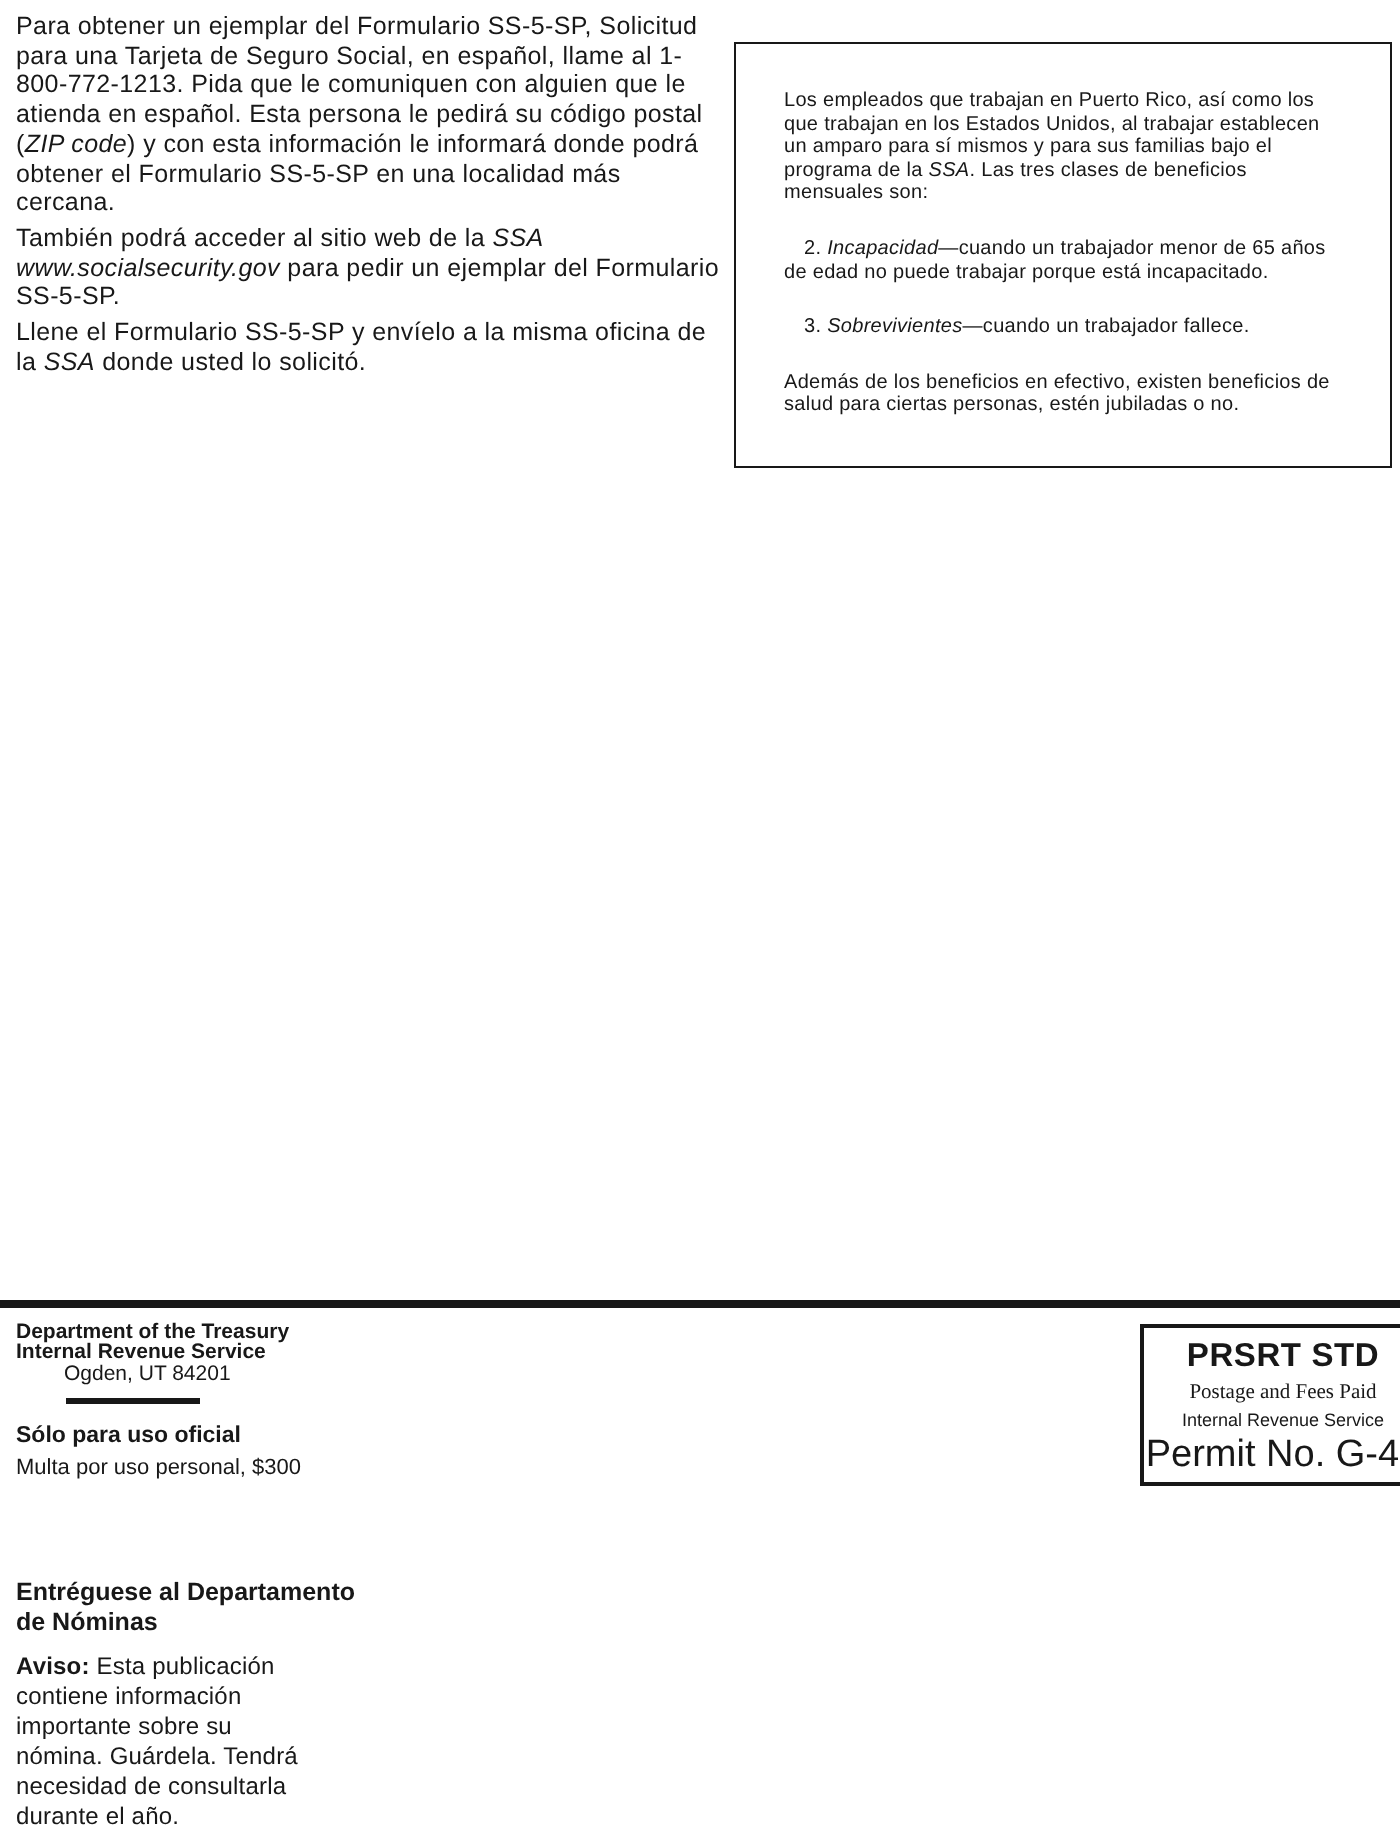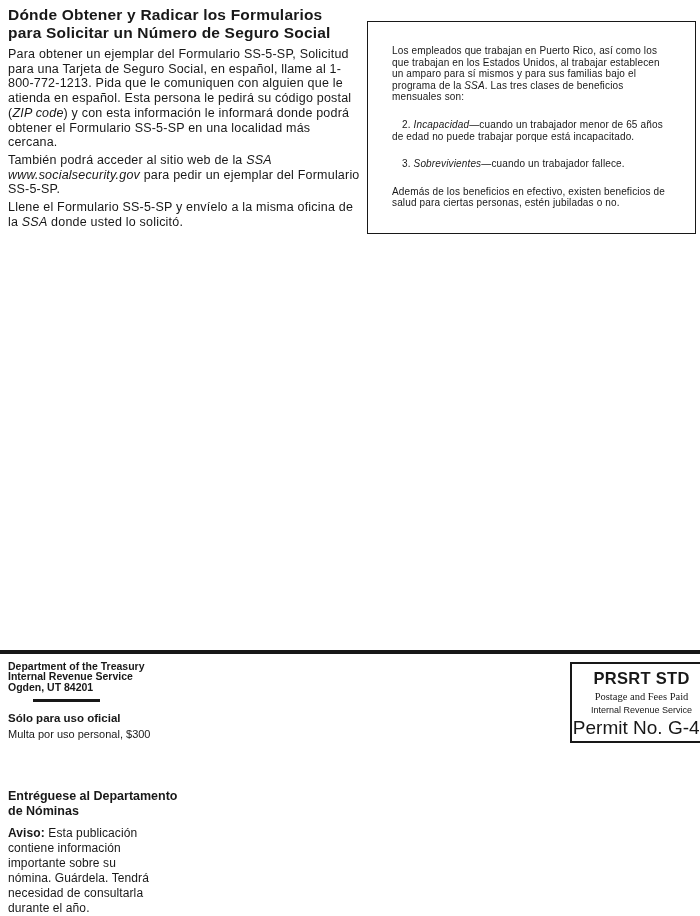--- a/index.html
+++ b/index.html
@@ -47,21 +47,21 @@
     width: 700px; height: 4px; background: #181818;
   }
   .rule-short {
     width: 67px; height: 3px; background: #181818;
     margin: 7px 0 0 25px;
   }
 
   
   .footer-left { position: absolute; left: 8px; top: 661px; }
   .agency-line { font-size: 10.5px; line-height: 10.4px; font-weight: bold; }
-  .agency-line.regular { font-weight: bold; }
+  .agency-line.regular { font-weight: normal; margin-left: 24px; }
   .official-use { margin-top: 10px; font-size: 11.5px; font-weight: bold; }
   .penalty-note { margin-top: 4px; font-size: 11px; }
 
   
   .postage-box {
     position: absolute; left: 570px; top: 662px;
     width: 143px; height: 81px; box-sizing: border-box;
     border: 2px solid #181818;
     text-align: center; padding-top: 5px;
   }
@@ -80,21 +80,20 @@
     width: 150px; margin: 7px 0 0;
     font-size: 12px; line-height: 15px; letter-spacing: 0.1px;
   }
 </style>
 </head>
 <body>
 
 <div class="page">
 
   <div class="main-col">
-    <h1 class="doc-title">Dónde Obtener y Radicar los Formularios para Solicitar un Número de Seguro Social</h1>
     <p class="body-par"><span>Para obtener un ejemplar del Formulario SS-5-SP, Solicitud para una Tarjeta de Seguro Social, en español, llame al 1-800-772-1213. Pida que le comuniquen con alguien que le atienda en español. Esta persona le pedirá su código postal (</span><span style="font-style: italic;">ZIP code</span><span>) y con esta información le informará donde podrá obtener el Formulario SS-5-SP en una localidad más cercana.</span></p>
     <p class="body-par"><span>También podrá acceder al sitio web de la </span><span style="font-style: italic;">SSA www.socialsecurity.gov</span><span> para pedir un ejemplar del Formulario SS-5-SP.</span></p>
     <p class="body-par"><span>Llene el Formulario SS-5-SP y envíelo a la misma oficina de la </span><span style="font-style: italic;">SSA</span><span> donde usted lo solicitó.</span></p>
   </div>
 
   <div class="benefits-box">
     <p class="box-intro"><span>Los empleados que trabajan en Puerto Rico, así como los que trabajan en los Estados Unidos, al trabajar establecen un amparo para sí mismos y para sus familias bajo el programa de la </span><span style="font-style: italic;">SSA</span><span>. Las tres clases de beneficios mensuales son:</span></p>
     <p class="box-item"><span>2. </span><span style="font-style: italic; text-align: right;">Incapacidad</span><span>—cuando un trabajador menor de 65 años de edad no puede trabajar porque está incapacitado.</span></p>
     <p class="box-item"><span>3. </span><span style="font-style: italic;">Sobrevivientes</span><span>—cuando un trabajador fallece.</span></p>
     <p class="box-closing">Además de los beneficios en efectivo, existen beneficios de salud para ciertas personas, estén jubiladas o no.</p>

